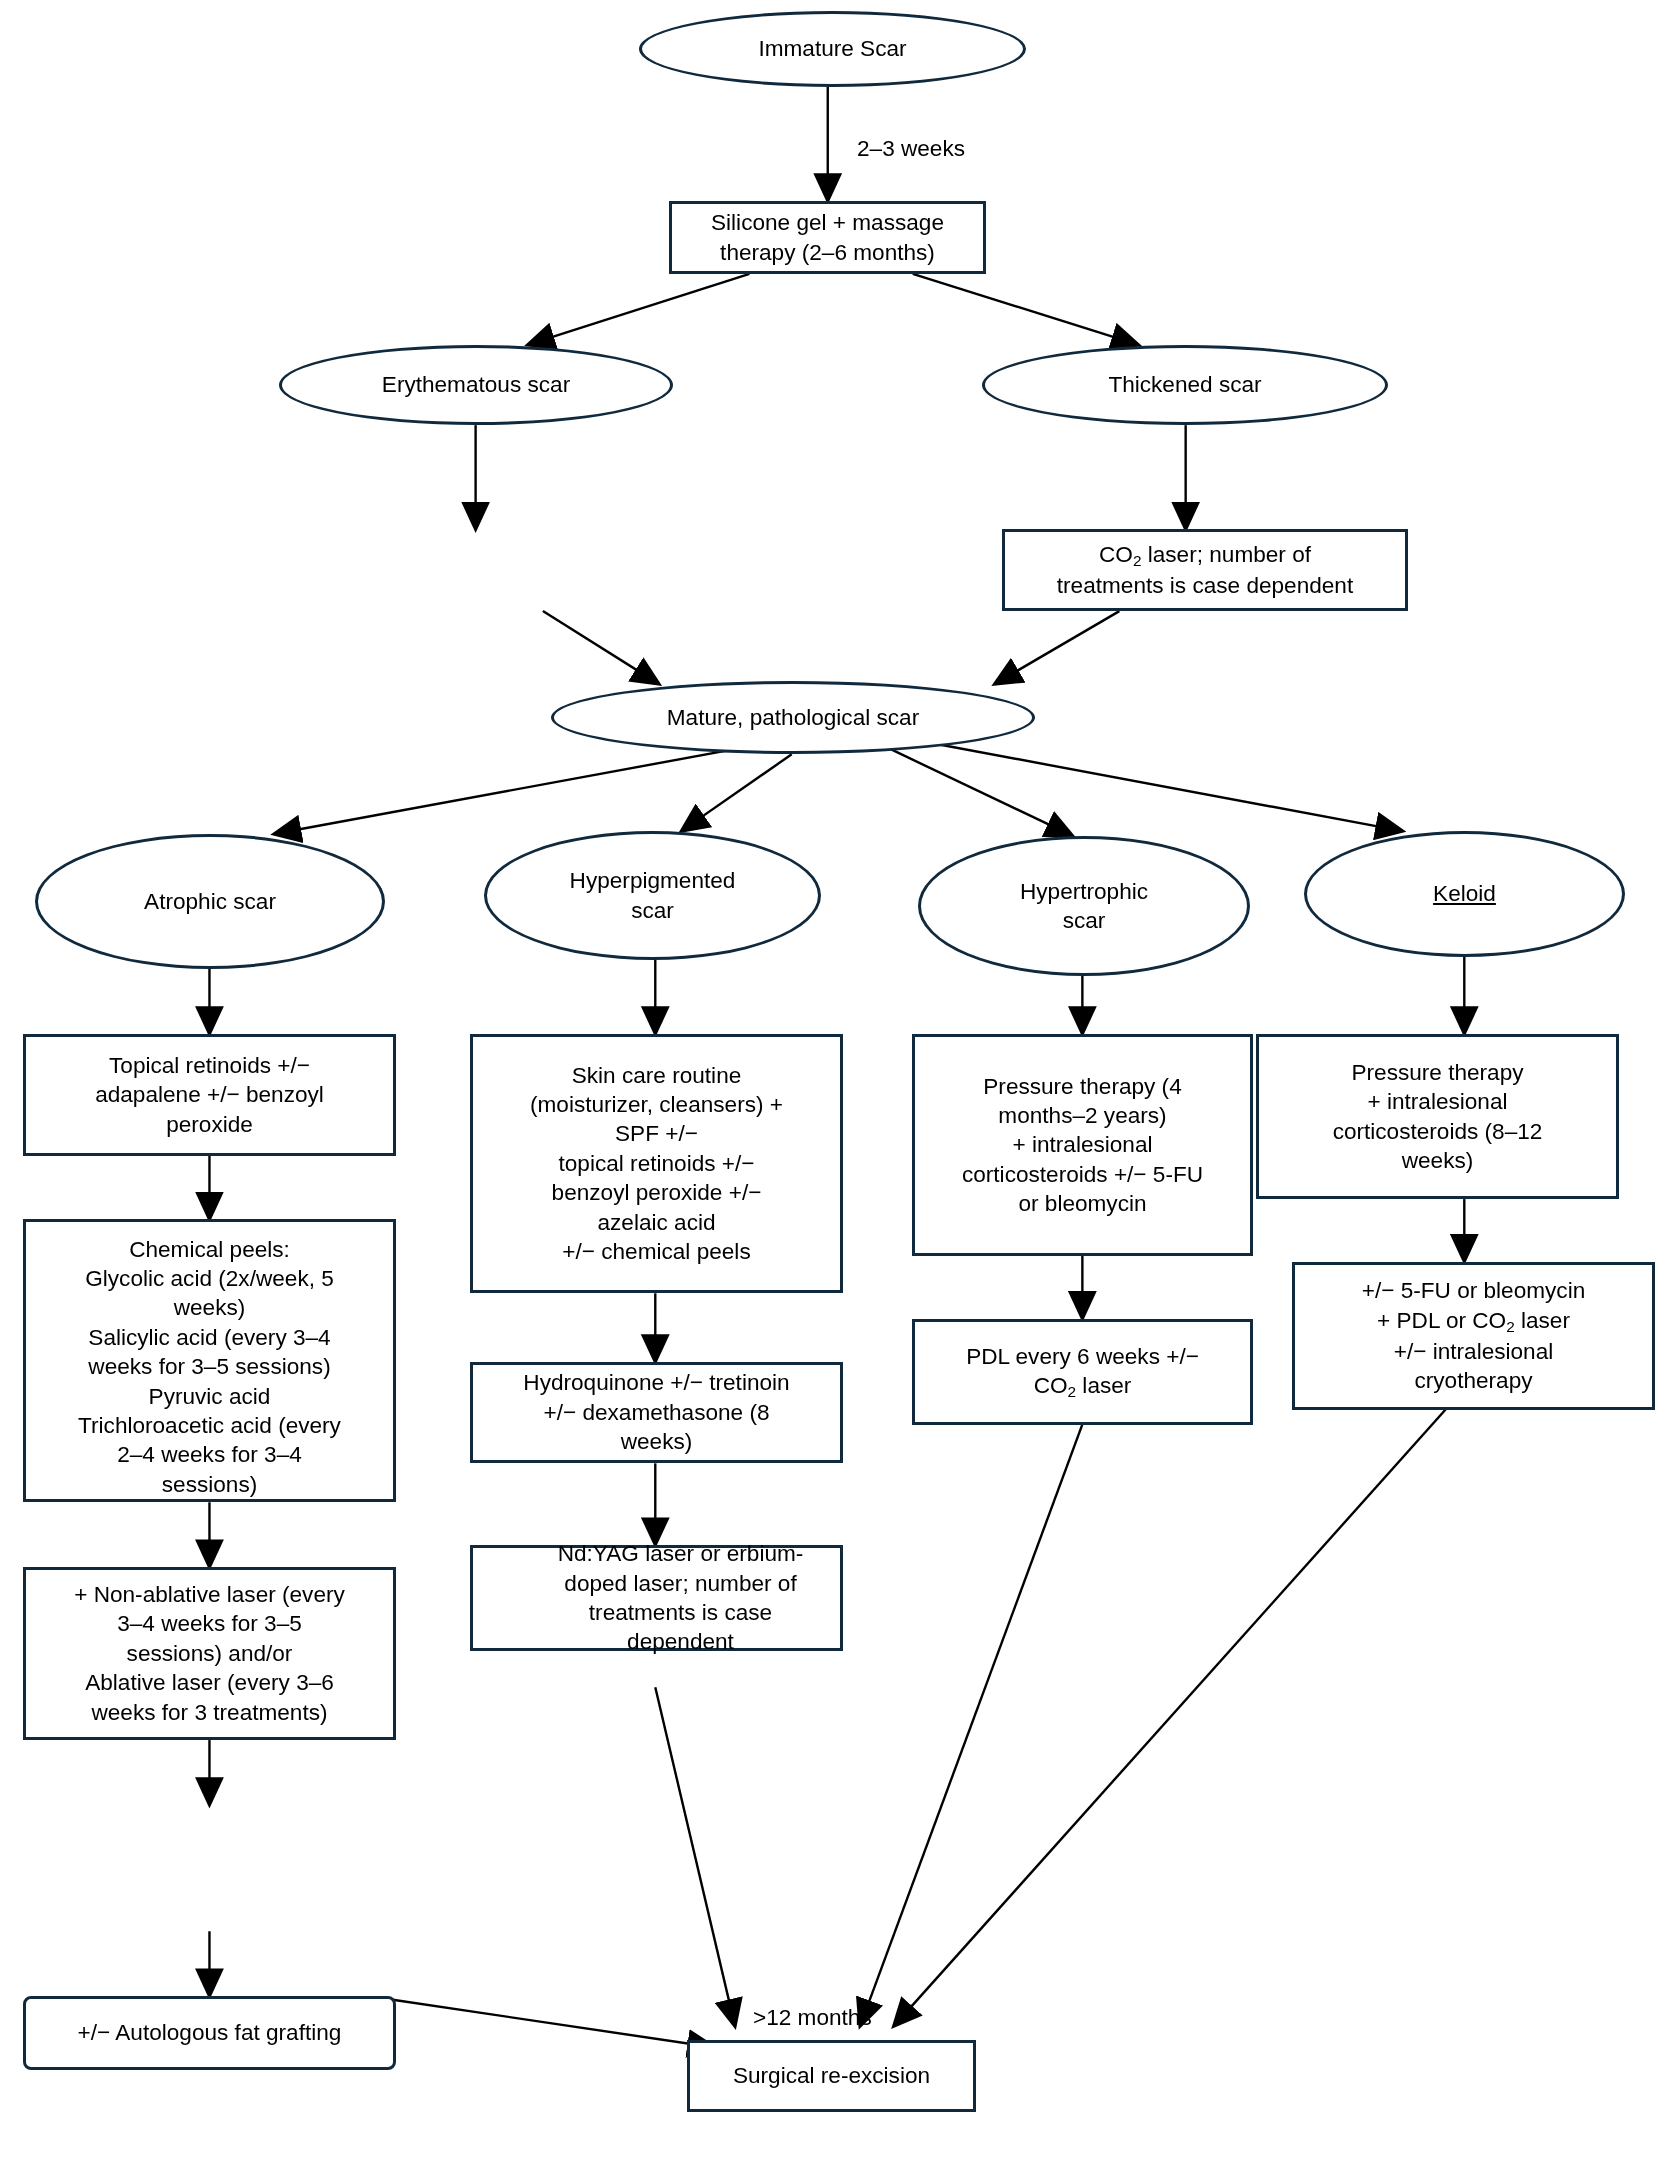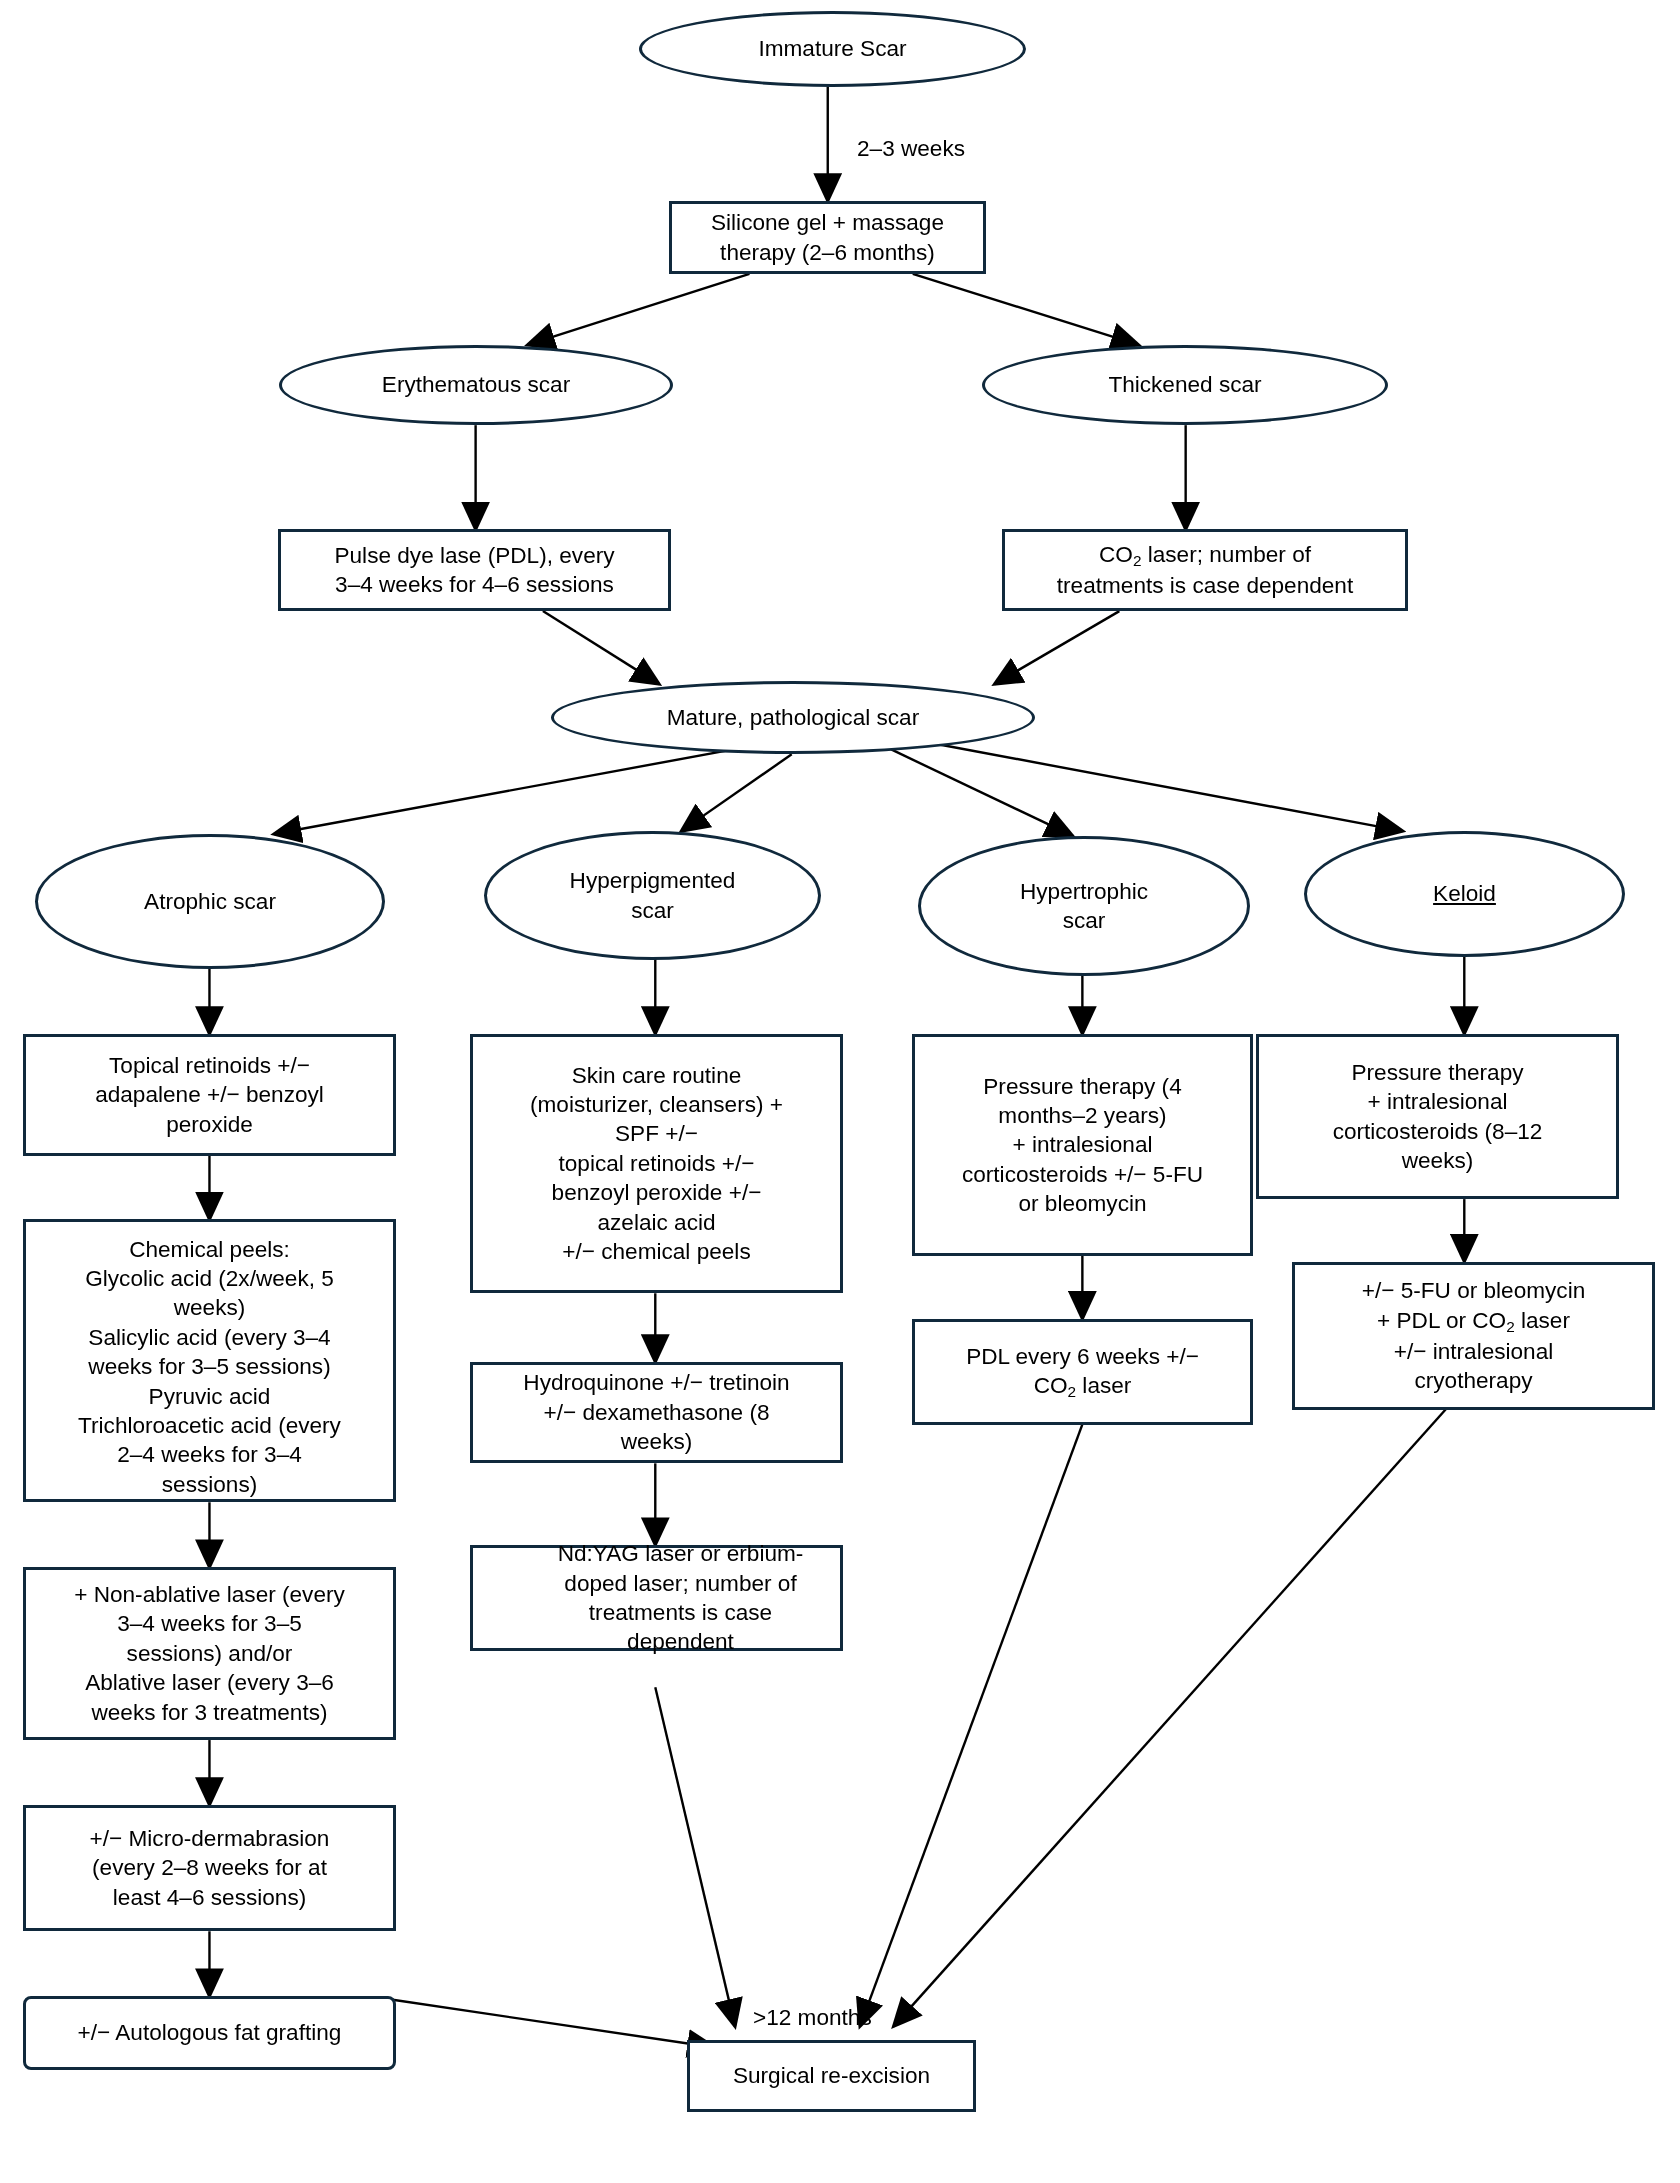--- a/index.html
+++ b/index.html
@@ -81,24 +81,20 @@
   </div>
 
   <div class="node ellipse f47" style="left:279px;top:345px;width:394px;height:80px;">
     <span class="nodetext">Erythematous scar</span>
   </div>
 
   <div class="node ellipse f47" style="left:982px;top:345px;width:406px;height:80px;">
     <span class="nodetext">Thickened scar</span>
   </div>
 
-  <div class="node box f47" style="left:278px;top:529px;width:393px;height:82px;">
-    <span class="nodetext">Pulse dye lase (PDL), every
-3–4 weeks for 4–6 sessions</span>
-  </div>
 
   <div class="node box f47" style="left:983px;top:529px;width:406px;height:82px;margin-left:19px;">
     <span class="nodetext"><span>CO</span><sub>2</sub><span> laser; number of
 treatments is case dependent</span></span>
   </div>
 
   <div class="node ellipse f47" style="left:551px;top:681px;width:484px;height:73px;">
     <span class="nodetext">Mature, pathological scar</span>
   </div>
 
@@ -139,25 +135,20 @@
   </div>
 
   <div class="node box f47" style="left:23px;top:1567px;width:373px;height:173px;">
     <span class="nodetext">+ Non-ablative laser (every
 3–4 weeks for 3–5
 sessions) and/or
 Ablative laser (every 3–6
 weeks for 3 treatments)</span>
   </div>
 
-  <div class="node box f47" style="left:23px;top:1805px;width:373px;height:126px;">
-    <span class="nodetext">+/− Micro-dermabrasion
-(every 2–8 weeks for at
-least 4–6 sessions)</span>
-  </div>
 
   <div class="node box f47" style="left:23px;top:1996px;width:373px;height:74px;border-radius:8px;">
     <span class="nodetext">+/− Autologous fat grafting</span>
   </div>
 
   <div class="node box f47" style="left:470px;top:1034px;width:373px;height:259px;">
     <span class="nodetext">Skin care routine
 (moisturizer, cleansers) +
 SPF +/−
 topical retinoids +/−

